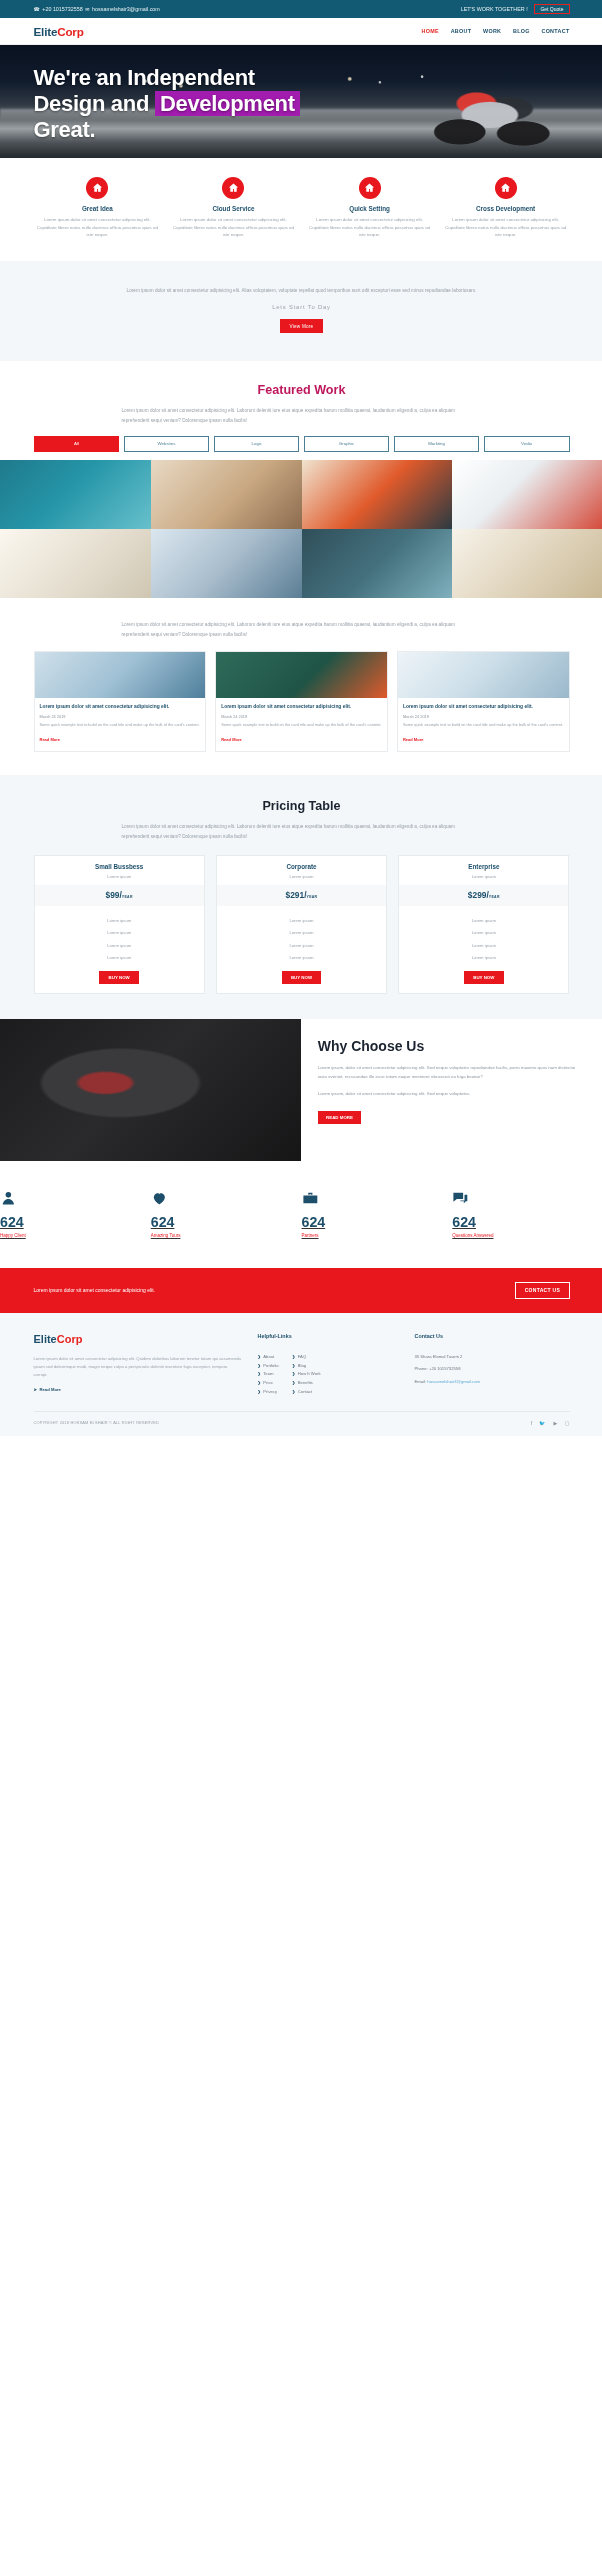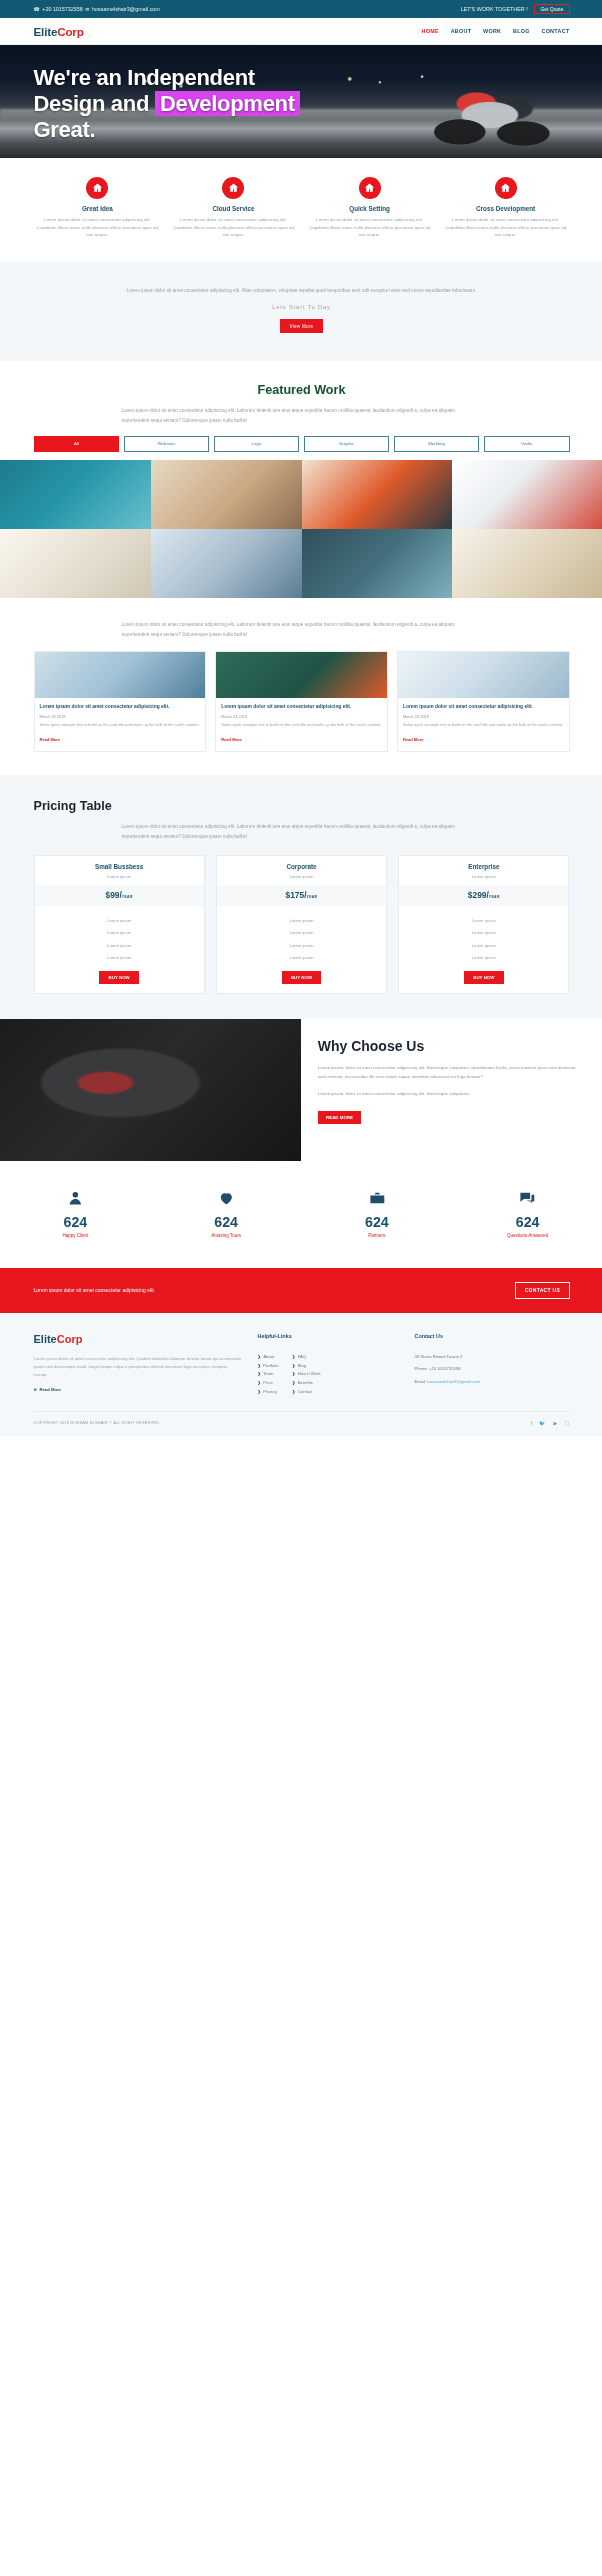--- a/index.html
+++ b/index.html
@@ -97,21 +97,21 @@
   }
   .hero-text h1 {
     font-size: 22px;
     line-height: 1.18;
     color: #fff;
     font-weight: bold;
     letter-spacing: -0.3px;
     text-shadow: 0 0.8px 2.5px rgba(0,0,0,.45);
   }
   .hl {
-    background: #d946ef;
+    background: #a21caf;
     color: #fff;
     padding: 0 5px;
   }
 
   
   .services { padding: 18.4px 0 22px; background: #fff; }
   .services .wrap { display: flex; gap: 8.4px; }
   .svc { flex: 1; text-align: center; }
   .svc-ico {
     width: 22px; height: 22px; border-radius: 50%;
@@ -132,21 +132,21 @@
   .subtle { font-size: 5.9px; color: #9aa3ab; letter-spacing: 0.8px; margin-top: 8.4px; }
   .btn-red {
     display: inline-block; background: #e8161d; color: #fff;
     border: none; font-size: 4.7px; padding: 4.2px 9.2px; margin-top: 9.2px;
     cursor: pointer; letter-spacing: 0.2px;
   }
 
   
   .section { padding: 22px 0 0; }
   .section h2 {
-    text-align: center; font-size: 12.6px; color: #14532d;
+    text-align: center; font-size: 12.6px; color: #be185d;
     font-weight: bold; margin-bottom: 9.2px;
   }
   .filters { display: flex; gap: 4.2px; justify-content: center; margin: 10px 0 0; }
   .filter {
     flex: 1; text-align: center; font-size: 4.4px; padding: 4.2px 0;
     border: 0.8px solid #4b7f96; color: #4b7f96; background: #fff; cursor: pointer;
   }
   .filter.active { background: #e8161d; border-color: #e8161d; color: #fff; }
 
   .grid { display: grid; grid-template-columns: repeat(4, 1fr); margin-top: 8.4px; width: 603px; }
@@ -188,21 +188,21 @@
   .why-body { flex: 1; padding: 18.4px 18.4px 0 16.7px; }
   .why-body h2 { font-size: 14px; color: #1b2430; font-weight: bold; margin-bottom: 10px; }
   .why-body p { font-size: 4.4px; color: #8d969e; line-height: 2.0; margin-bottom: 8.4px; }
   .btn-read {
     background: #e8161d; color: #fff; border: none; font-size: 4.4px;
     padding: 4.2px 8.4px; cursor: pointer; font-weight: bold; margin-top: 1.7px;
   }
 
   
   .counters { display: flex; padding: 28.5px 0 30px; }
-  .counter { flex: 1; text-align: center; }
+  .counter { flex: 1; text-align: left; text-decoration: underline; }
   .counter .ico { color: #1d4f6b; margin-bottom: 5px; }
   .counter .ico svg { width: 16.7px; height: 16.7px; fill: #1d4f6b; }
   .counter .num { font-size: 14.2px; color: #1d4f6b; font-weight: bold; line-height: 1; }
   .counter .lbl { font-size: 4.5px; color: #e8161d; margin-top: 4.2px; }
 
   
   .cta { background: #e8161d; padding: 14.2px 0; }
   .cta .wrap { display: flex; align-items: center; justify-content: space-between; }
   .cta p { color: #fff; font-size: 5px; }
   .cta button {
@@ -386,40 +386,40 @@
           <p>Some quick example text to build on the card title and make up the bulk of the card's content.</p>
           <a href="#" class="read-more">Read More</a>
         </div>
       </div>
     </div>
   </div>
 </div>
 
 <div class="pricing">
   <div class="wrap">
-    <h2 style="text-align:left;font-size:12.6px;color:#1b2430;font-weight:bold;margin-bottom:9.2px">Pricing Table</h2>
+    <h2 style="text-align:center;font-size:12.6px;color:#1b2430;font-weight:bold;margin-bottom:9.2px">Pricing Table</h2>
     <p class="lead">Lorem ipsum dolor sit amet consectetur adipisicing elit. Laborum deleniti iure eius atque expedita harum mollitia quaerat, laudantium eligendi a, culpa ea aliquam reprehenderit sequi veniam? Doloremque ipsam nulla facilis!</p>
     <div class="plans">
       <div class="plan">
         <h3>Small Bussbess</h3>
         <div class="sub">Lorem ipsum</div>
         <div class="price">
           <span>$99/</span><small>YEAR</small>
         </div>
         <div class="feat">Lorem ipsum</div>
         <div class="feat">Lorem ipsum</div>
         <div class="feat">Lorem ipsum</div>
         <div class="feat">Lorem ipsum</div>
         <button class="buy">BUY NOW</button>
       </div>
       <div class="plan">
         <h3>Corporate</h3>
         <div class="sub">Lorem ipsum</div>
         <div class="price">
-          <span>$175/</span><small>YEAR</small>
+          <span>$291/</span><small>YEAR</small>
         </div>
         <div class="feat">Lorem ipsum</div>
         <div class="feat">Lorem ipsum</div>
         <div class="feat">Lorem ipsum</div>
         <div class="feat">Lorem ipsum</div>
         <button class="buy">BUY NOW</button>
       </div>
       <div class="plan">
         <h3>Enterprise</h3>
         <div class="sub">Lorem ipsum</div>

